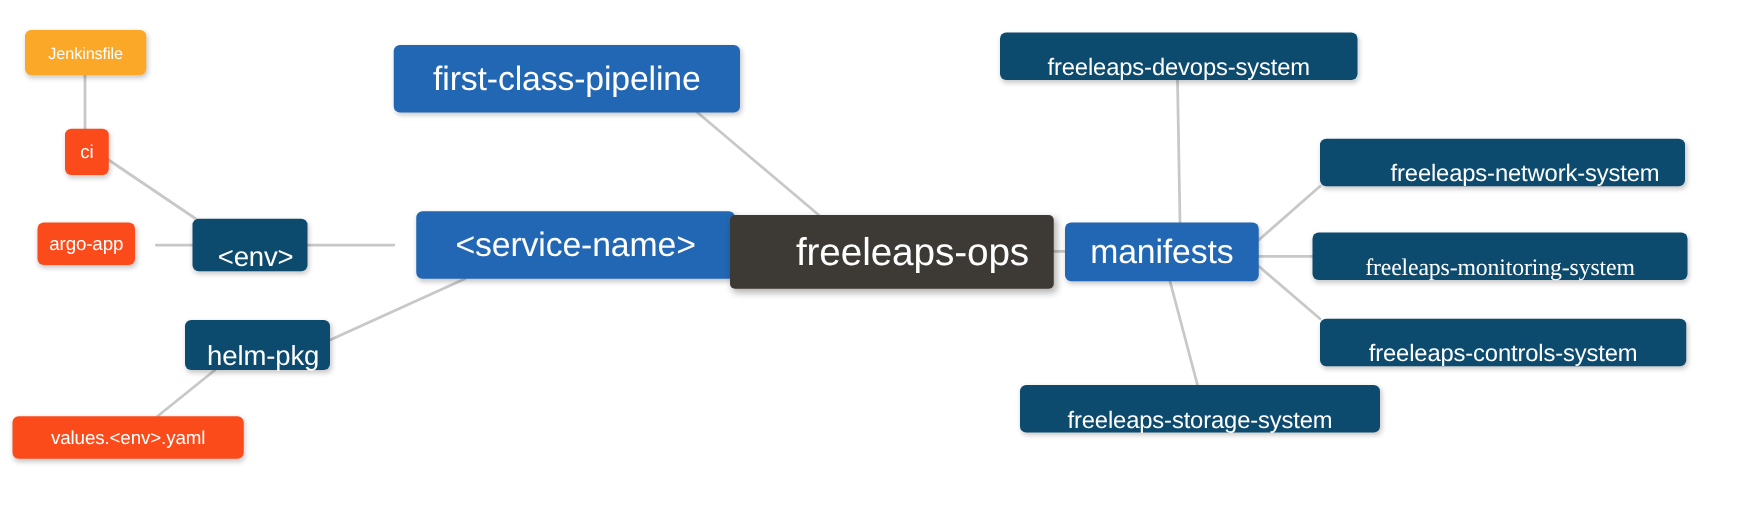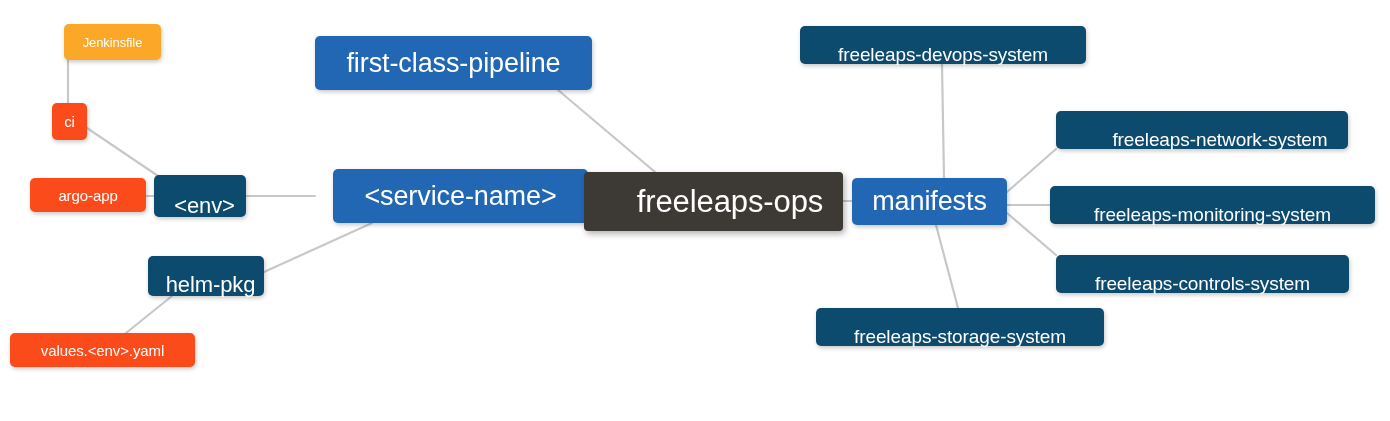--- a/index.html
+++ b/index.html
@@ -47,21 +47,21 @@
     padding: 0 11px;
     letter-spacing: -0.1px;
   }
   .node-root {
     background: #3d3935;
     border-radius: 4px;
     box-shadow: 2px 3px 6px rgba(0,0,0,0.3);
   }
   .node-blue   { background: #2267b4; }
   .node-green  { background: #0c4a6e; align-items: flex-end; }
-  .node-orange { background: #fba728; margin-left: 44px; }
+  .node-orange { background: #fba728; }
   .node-red    { background: #fb4b1b; }
 
   .sz-xl  { font-size: 31px; padding-left: 44px; }
   .sz-lg  { font-size: 27px; }
   .sz-md  { font-size: 22px; padding-left: 20px; }
   .sz-sm  { font-size: 19px; }
   .sz-xs  { font-size: 15px; }
   .sz-xxs { font-size: 13px; }
 </style>
 </head>
@@ -84,21 +84,21 @@
       <line x1="1007" y1="213" x2="1056" y2="255" class="edge-line" stroke="#c8c8c8"></line>
       <line x1="936" y1="225" x2="958" y2="308" class="edge-line" stroke="#c8c8c8"></line>
     </svg>
   <div id="node-layer">
       <div class="node node-orange sz-xxs" style="left: 20px; top: 24px; width: 97px; height: 36px;">
         <span>Jenkinsfile</span>
       </div>
       <div class="node node-red sz-xs" style="left: 52px; top: 103px; width: 35px; height: 37px;">
         <span>ci</span>
       </div>
-      <div class="node node-red sz-xs" style="left: 30px; top: 178px; width: 116px; height: 34px;">
+      <div class="node node-red sz-xs" style="left: 30px; top: 178px; width: 78px; height: 34px;">
         <span>argo-app</span>
       </div>
       <div class="node node-green sz-md" style="left: 154px; top: 175px; width: 92px; height: 42px;">
         <span>&lt;env&gt;</span>
       </div>
       <div class="node node-blue sz-lg" style="left: 333px; top: 169px; width: 255px; height: 54px;">
         <span>&lt;service-name&gt;</span>
       </div>
       <div class="node node-blue sz-lg" style="left: 315px; top: 36px; width: 277px; height: 54px;">
         <span>first-class-pipeline</span>
@@ -114,21 +114,21 @@
       </div>
       <div class="node node-blue sz-lg" style="left: 852px; top: 178px; width: 155px; height: 47px;">
         <span>manifests</span>
       </div>
       <div class="node node-green sz-sm" style="left: 800px; top: 26px; width: 286px; height: 38px;">
         <span>freeleaps-devops-system</span>
       </div>
       <div class="node node-green sz-sm" style="left: 1056px; top: 111px; width: 292px; height: 38px; padding-left: 47px;">
         <span>freeleaps-network-system</span>
       </div>
-      <div class="node node-green sz-sm" style="left: 1050px; top: 186px; width: 325px; height: 38px;">
+      <div class="node node-green sz-sm" style="left: 1050px; top: 186px; width: 300px; height: 38px; font-family: Liberation Serif, serif;">
         <span>freeleaps-monitoring-system</span>
       </div>
       <div class="node node-green sz-sm" style="left: 1056px; top: 255px; width: 293px; height: 38px;">
         <span>freeleaps-controls-system</span>
       </div>
       <div class="node node-green sz-sm" style="left: 816px; top: 308px; width: 288px; height: 38px;">
         <span>freeleaps-storage-system</span>
       </div>
     </div>
 </div>

